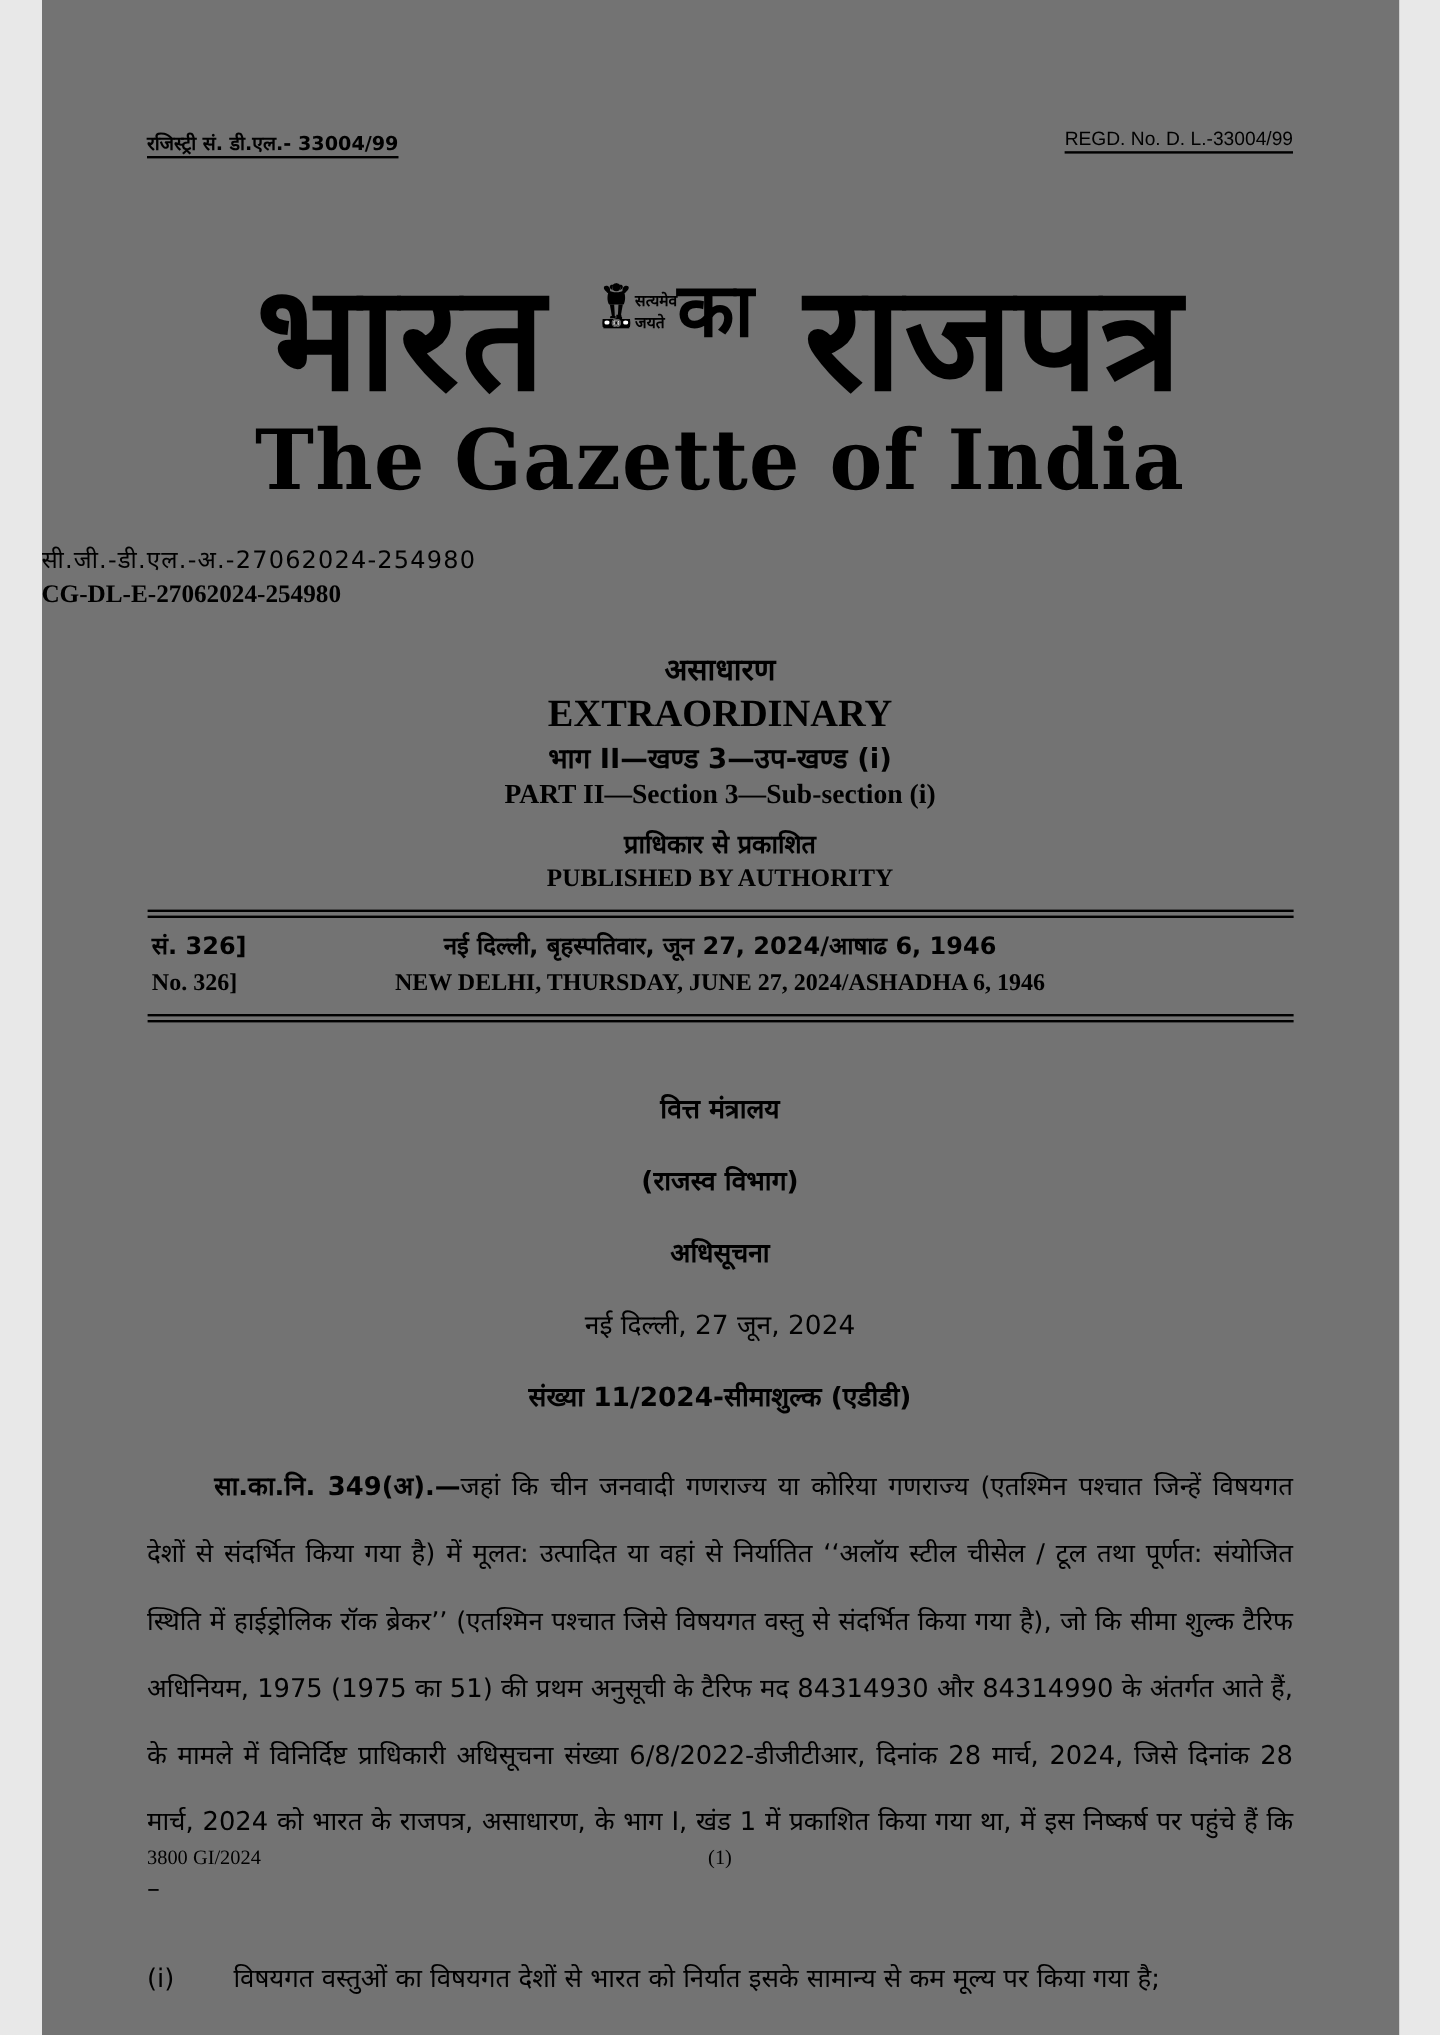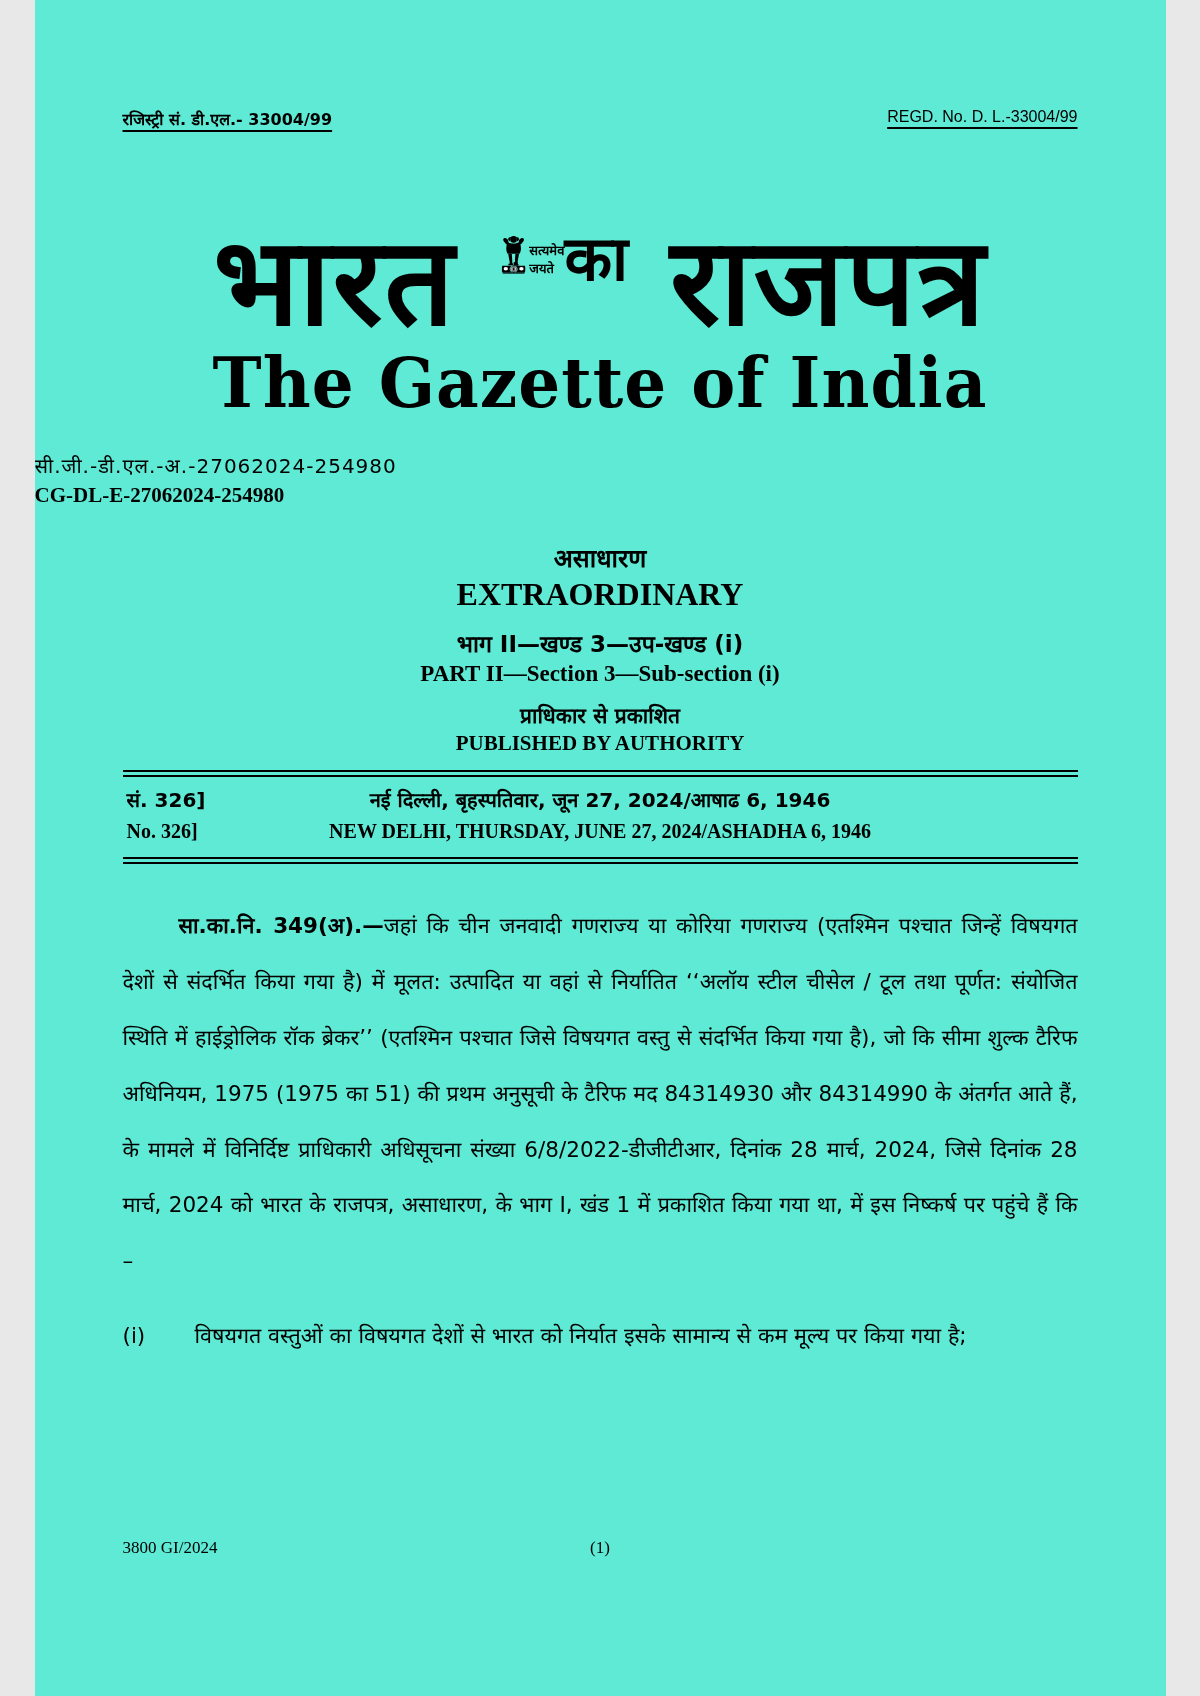--- a/index.html
+++ b/index.html
@@ -1,21 +1,21 @@
 <!DOCTYPE html>
 <html><head>
 <meta charset="utf-8">
 <style>
   html, body { margin: 0; padding: 0; background: #e8e8e8; }
   .page {
     position: relative;
     width: 1131px;
     height: 1696px;
     margin: 0 auto;
-    background: #5eead4;
+    background: #737373;
     color: #000000;
     font-family: "DejaVu Sans", sans-serif;
     overflow: hidden;
   }
   
   .regd-row {
     display: flex;
     justify-content: space-between;
     padding: 108px 88px 0 88px;
     font-size: 16px;
@@ -64,21 +64,21 @@
   .code-en {
     text-align: left;
     font-family: "Liberation Serif", serif;
     font-weight: 700;
     font-size: 21px;
     margin-top: 4px;
   }
   .edition { text-align: center; margin-top: 32px; }
   .ed-hi { font-size: 25px; font-weight: 700; }
   .ed-en { font-family: "Liberation Serif", serif; font-size: 32px; font-weight: 700; margin-top: 2px; }
-  .part-hi { font-size: 23px; font-weight: 700; margin-top: 14px; }
+  .part-hi { font-size: 23px; font-weight: 700; margin-top: 2px; }
   .part-en { font-family: "Liberation Serif", serif; font-size: 23px; font-weight: 700; margin-top: 2px; }
   .auth-hi { font-size: 21px; font-weight: 700; margin-top: 14px; }
   .auth-en { font-family: "Liberation Serif", serif; font-size: 21px; font-weight: 700; margin-top: 2px; }
   
   .issue-bar {
     margin: 14px 88px 0 88px;
     border-top: 7px double #000;
     border-bottom: 7px double #000;
     padding: 8px 0 10px 0;
     position: relative;
@@ -197,20 +197,27 @@
     <div class="issue-row hi">
       <span class="issue-no">सं.   326]</span>
       <span>नई दिल्ली,  बृहस्पतिवार, जून 27, 2024/आषाढ 6, 1946</span>
     </div>
     <div class="issue-row en">
       <span class="issue-no">No. 326]</span>
       <span>NEW DELHI, THURSDAY, JUNE 27, 2024/ASHADHA 6, 1946</span>
     </div>
   </div>
 
+  <div class="ministry">
+    <div class="line">वित्त मंत्रालय</div>
+    <div class="line">(राजस्व विभाग)</div>
+    <div class="line">अधिसूचना</div>
+    <div class="line plain">नई दिल्ली, 27 जून, 2024</div>
+    <div class="line">संख्या 11/2024-सीमाशुल्क (एडीडी)</div>
+  </div>
 
   <div class="body-para">
     <span class="lead">सा.का.नि. 349(अ).—</span><span>जहां कि चीन जनवादी गणराज्य या कोरिया गणराज्य (एतश्मिन पश्चात जिन्हें विषयगत देशों से संदर्भित किया गया है) में मूलत: उत्पादित या वहां से निर्यातित ‘‘अलॉय स्टील चीसेल / टूल तथा पूर्णत: संयोजित स्थिति में हाईड्रोलिक रॉक ब्रेकर’’  (एतश्मिन पश्चात जिसे विषयगत वस्तु से संदर्भित किया गया है), जो कि सीमा शुल्क टैरिफ अधिनियम, 1975 (1975 का 51) की प्रथम अनुसूची के टैरिफ मद 84314930 और 84314990 के अंतर्गत आते हैं, के मामले में विनिर्दिष्ट प्राधिकारी अधिसूचना संख्या  6/8/2022-डीजीटीआर, दिनांक 28 मार्च, 2024, जिसे दिनांक 28 मार्च, 2024 को भारत के राजपत्र, असाधारण, के भाग I, खंड 1 में प्रकाशित किया गया था, में इस निष्कर्ष पर पहुंचे हैं कि –</span>
   </div>
 
   <div class="finding-list">
     <div class="finding-item">
       <span class="label">(i)</span>
       <span class="text">विषयगत वस्तुओं का विषयगत देशों से भारत को निर्यात इसके सामान्य से कम मूल्य पर किया गया है;</span>
     </div>

